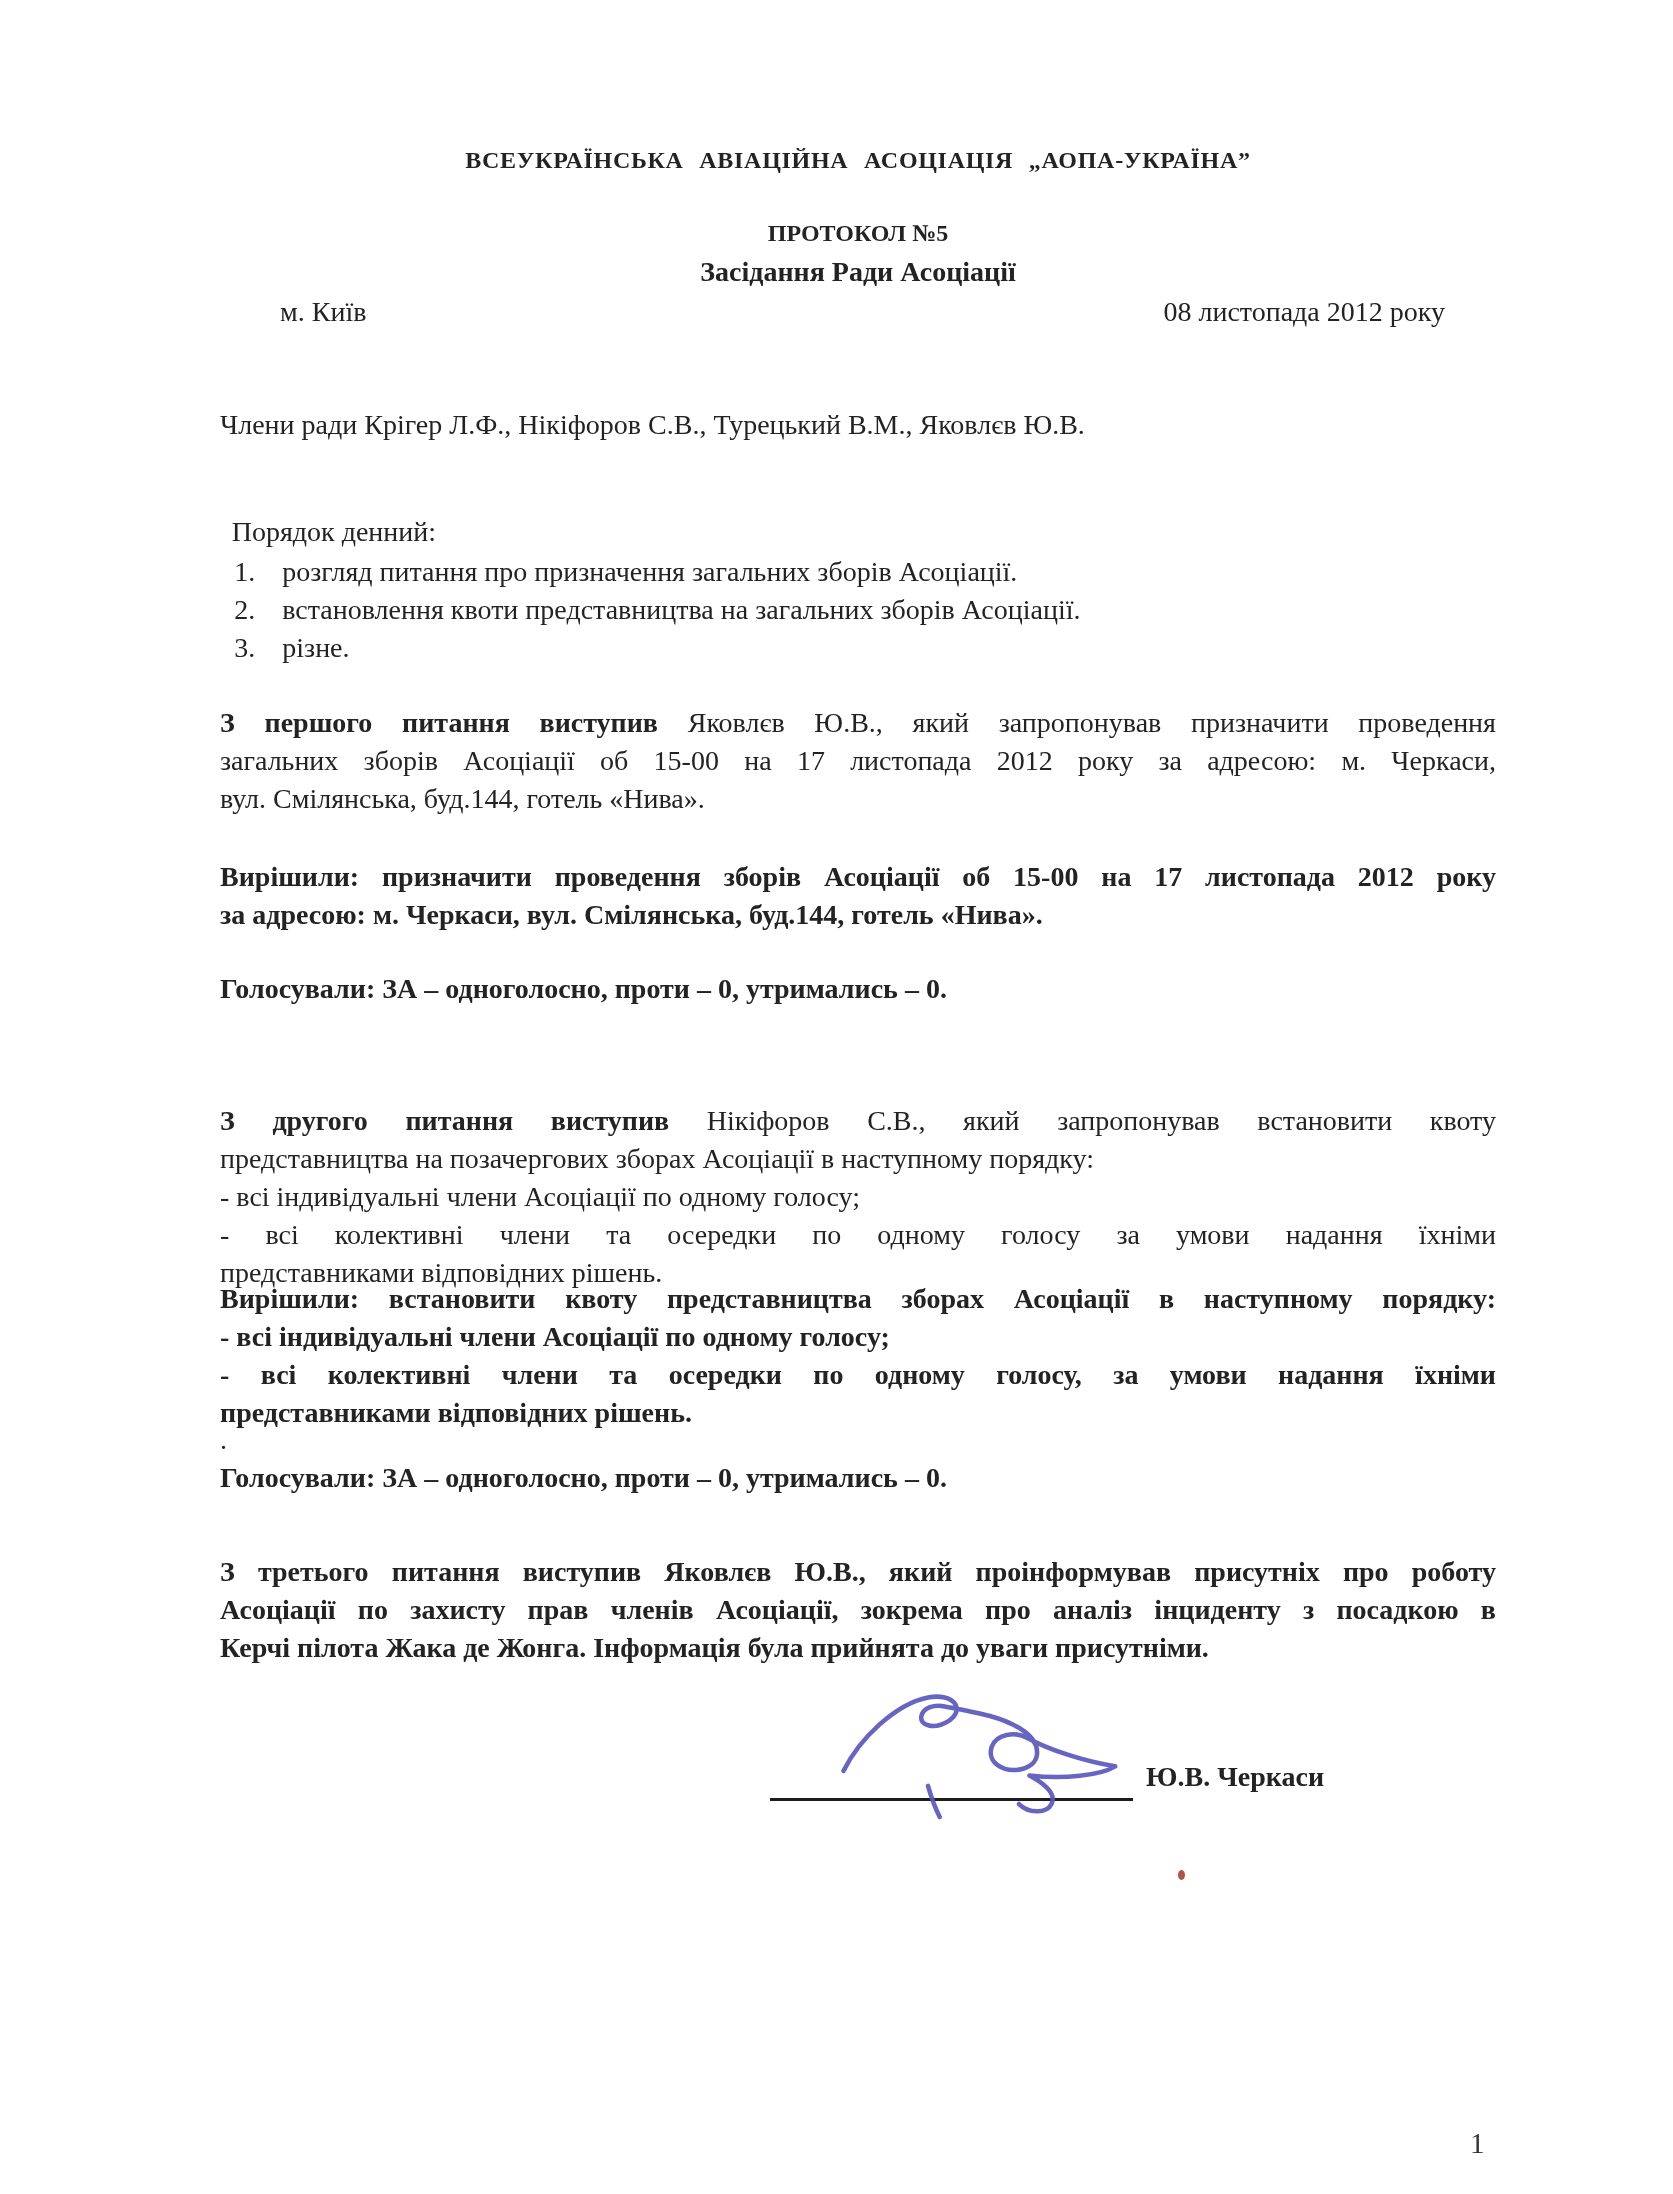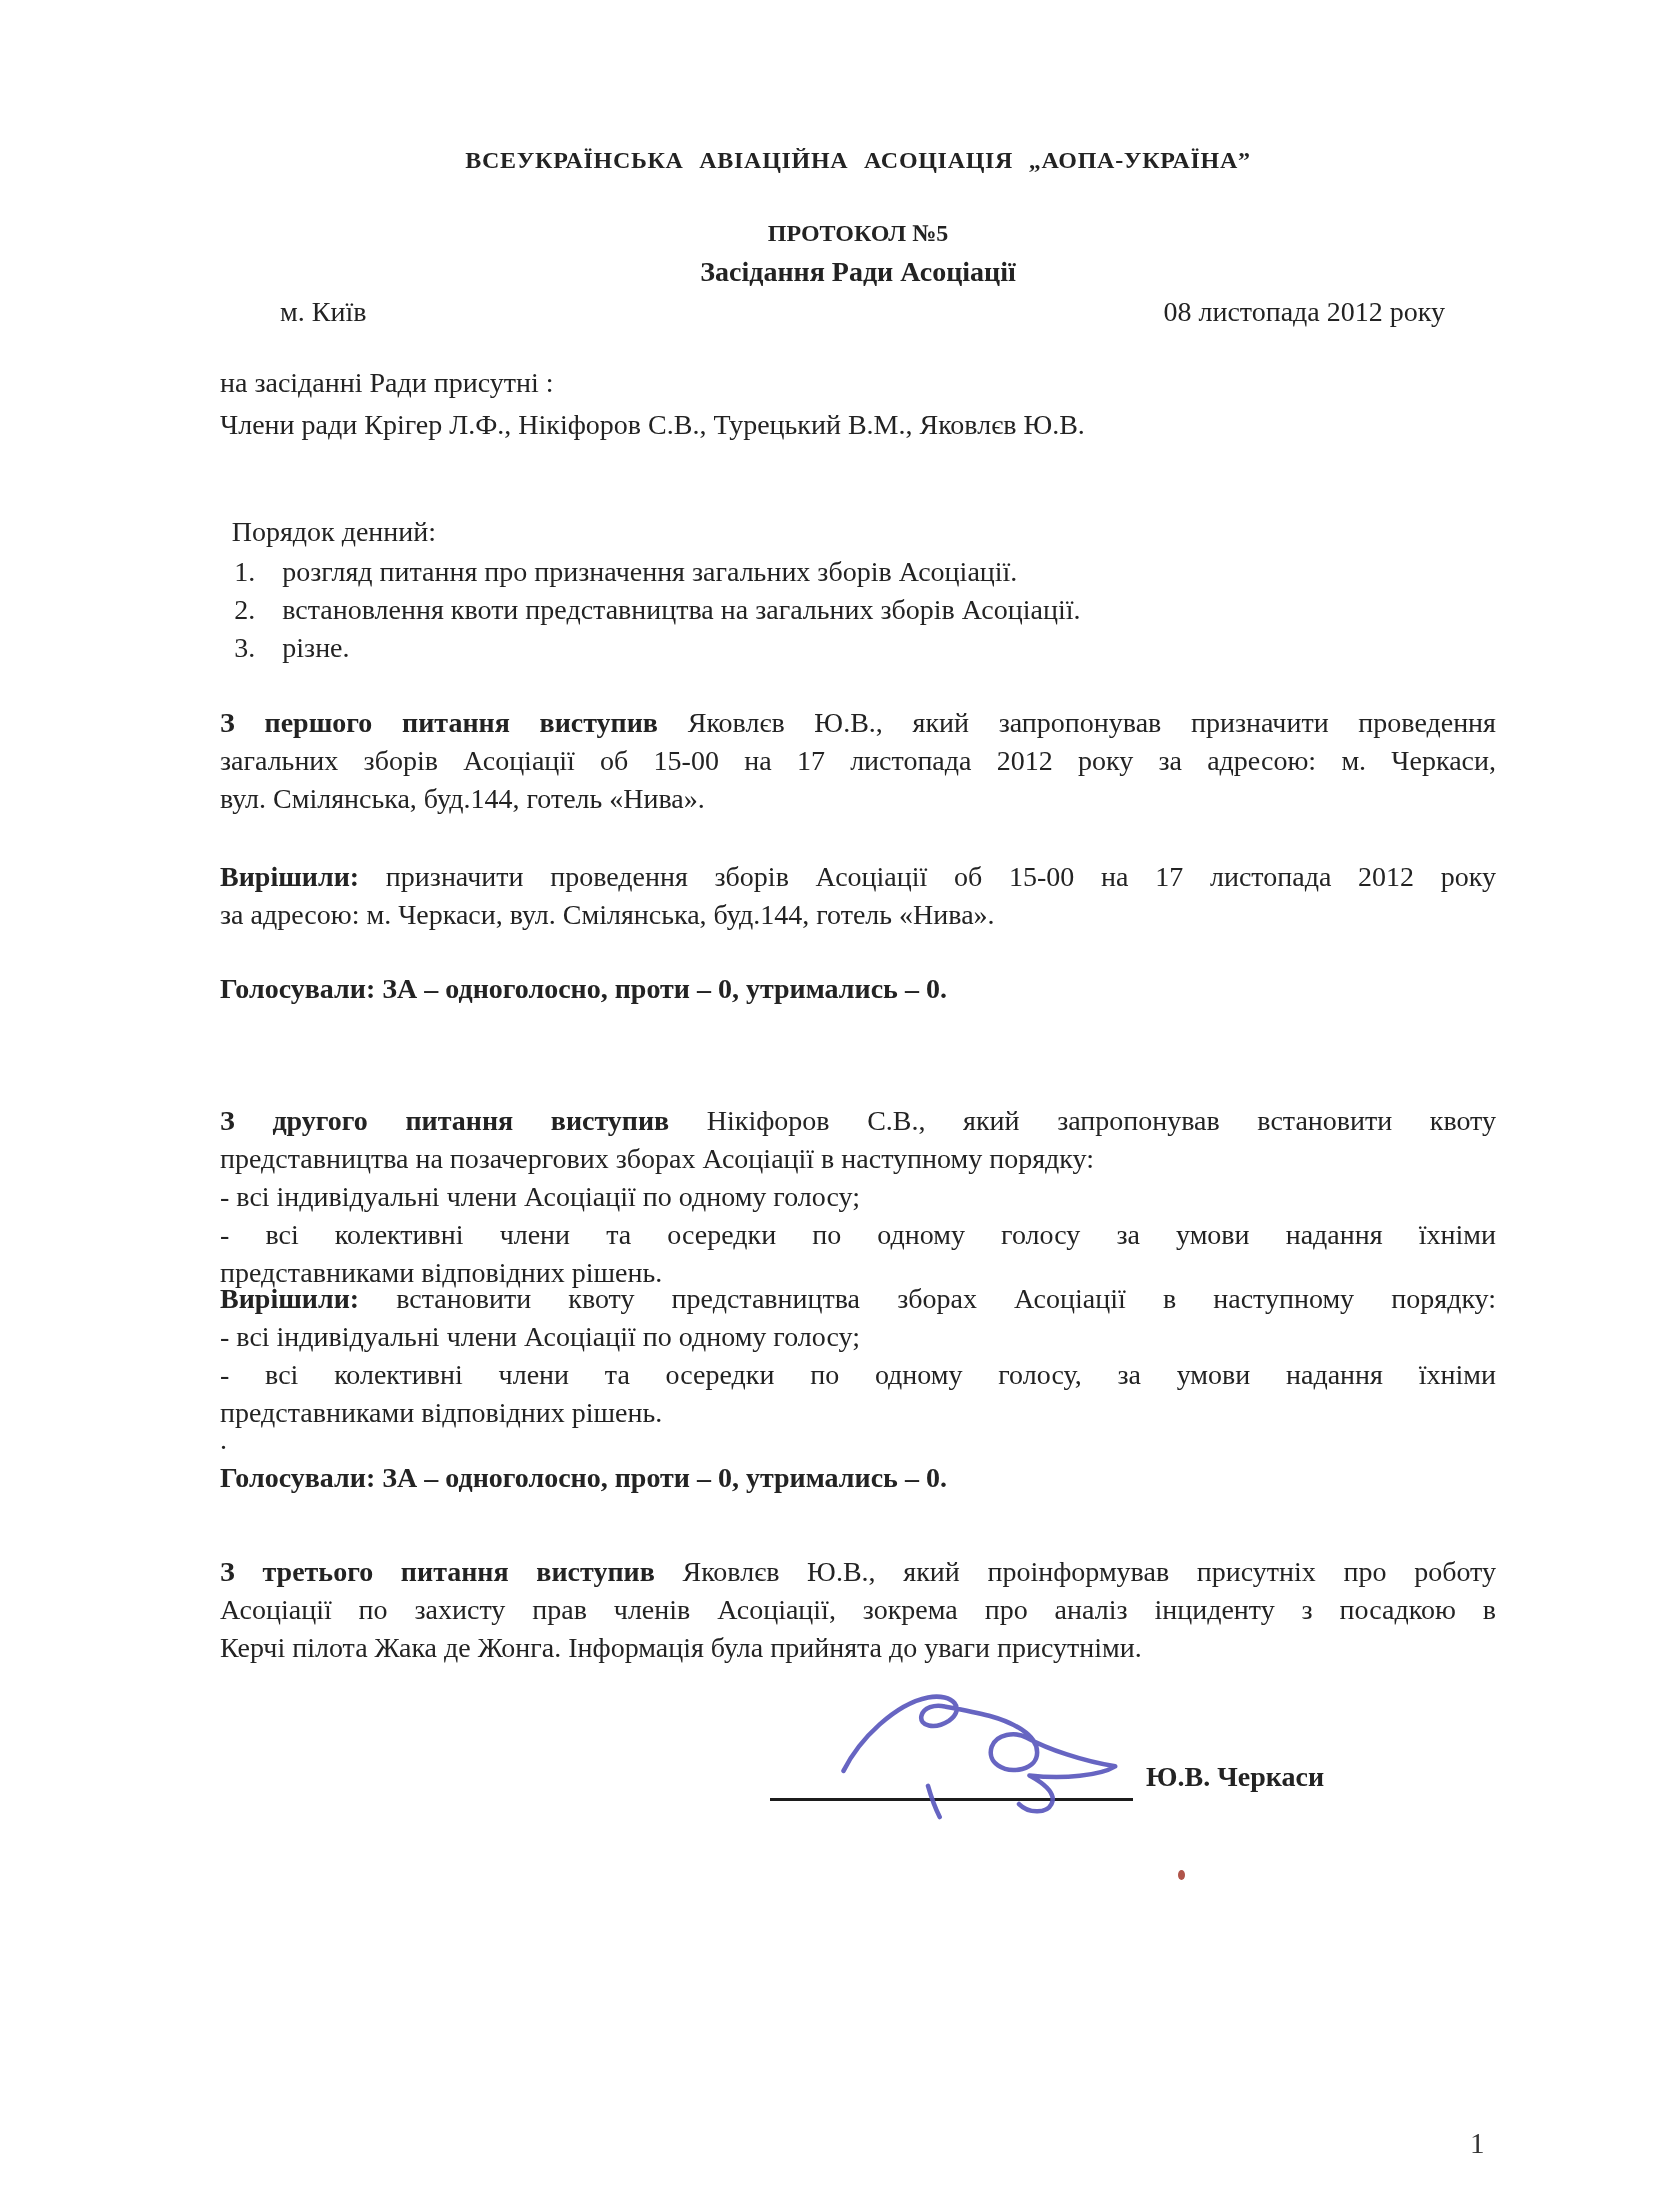--- a/index.html
+++ b/index.html
@@ -33,21 +33,21 @@
 
   .present-intro   { top: 367px; }
   .present-members { top: 409px; }
 
   .agenda-heading { top: 516px; padding-left: 11.7px; box-sizing: border-box; }
   .agenda-list    { top: 553px; line-height: 38px; }
   .agenda-item    { display: flex; padding-left: 14.3px; }
   .agenda-num     { width: 48px; flex: none; }
 
   .para { line-height: 38px; }
-  .para58 { line-height: 38px; }
+  .para58 { line-height: 38px; font-weight: bold; }
   .q1          { top: 704px; }
   .q1-decision { top: 858px; }
   .vote1       { top: 973px; }
   .q2          { top: 1102px; }
   .q2-decision { top: 1280px; }
   .stray-dot   { top: 1424px; }
   .vote2       { top: 1462px; }
   .q3          { top: 1539px; margin-top: 14px; }
 
   .tline { text-align: left; }
@@ -79,21 +79,20 @@
 
   <div class="abs center bold fs-title t-protocol">ПРОТОКОЛ №5</div>
 
   <div class="abs center bold fs-body t-subtitle">Засідання Ради Асоціації</div>
 
   <div class="abs fs-body row-place-date">
     <span>м. Київ</span>
     <span>08 листопада 2012 року</span>
   </div>
 
-  <div class="abs fs-body present-intro">на засіданні Ради присутні :</div>
 
   <div class="abs fs-body present-members">Члени ради Крігер Л.Ф., Нікіфоров С.В., Турецький В.М., Яковлєв Ю.В.</div>
 
   <div class="abs fs-body agenda-heading">Порядок денний:</div>
 
   <div class="abs fs-body agenda-list">
     <div class="agenda-item">
       <span class="agenda-num">1.</span>
       <span>розгляд питання про призначення загальних зборів Асоціації.</span>
     </div>

